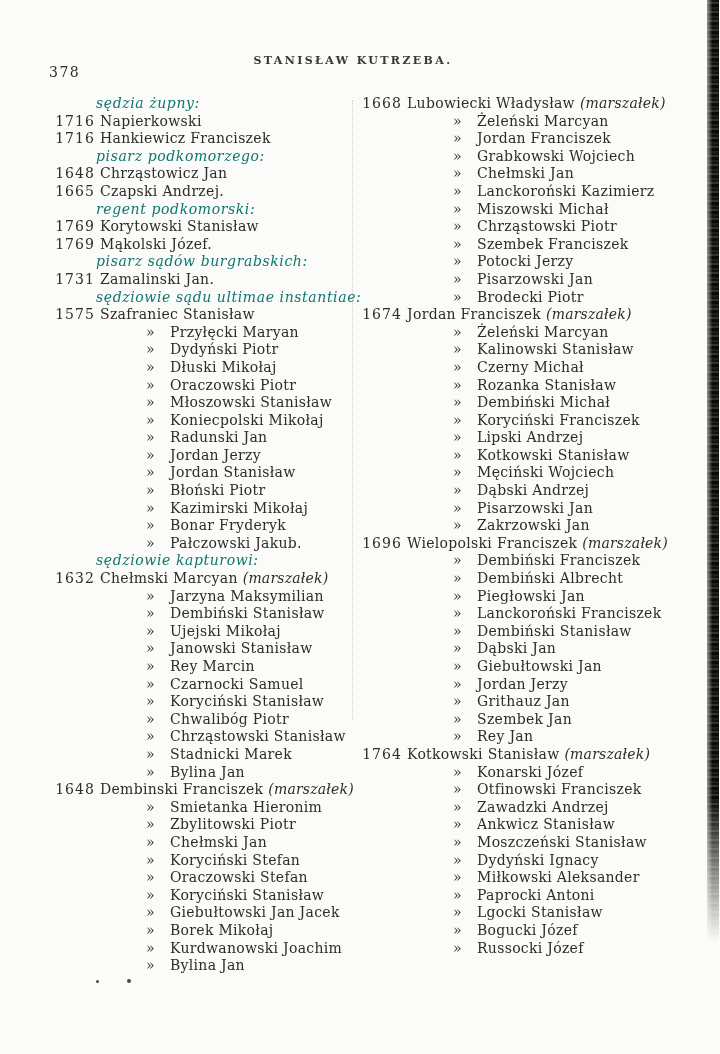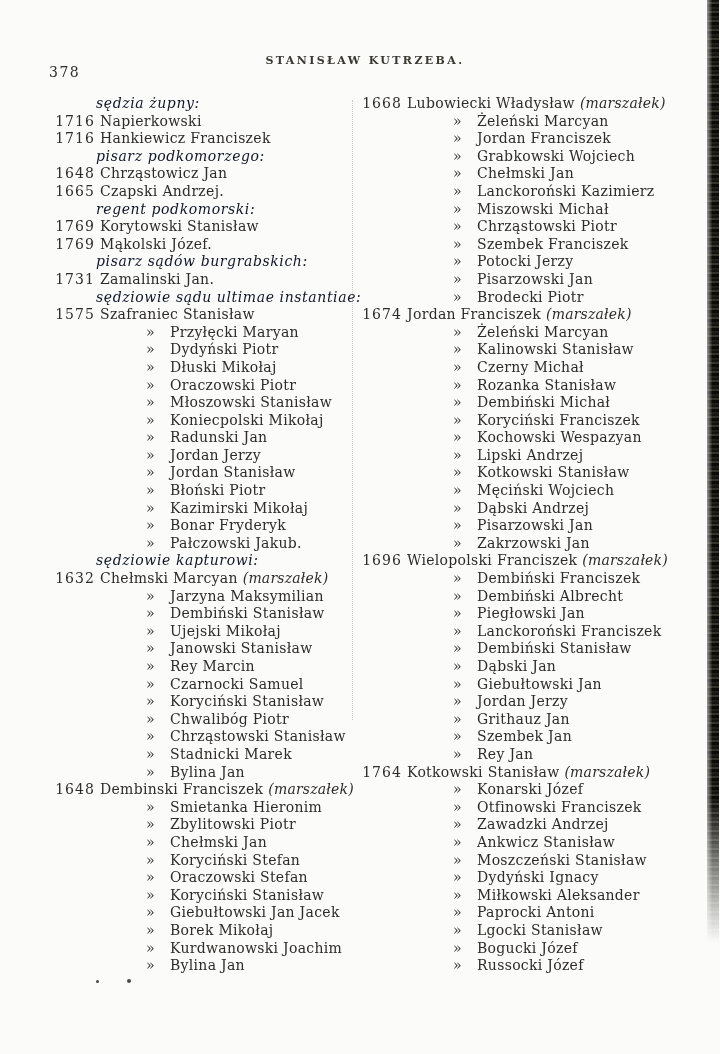--- a/index.html
+++ b/index.html
@@ -9,34 +9,34 @@
   body{
     width:720px;height:1054px;position:relative;overflow:hidden;
     background:var(--paper);color:var(--ink);
     font-family:"DejaVu Serif","Liberation Serif",serif;
   }
   .page-number{
     position:absolute;left:49px;top:64px;font-size:14px;letter-spacing:1.5px;
   }
   .running-header{
     position:absolute;top:54px;left:0;width:706px;text-align:center;
-    font-size:11px;font-weight:700;letter-spacing:2.4px;color:#3a3833;padding-left:12px;
+    font-size:11px;font-weight:700;letter-spacing:2.4px;color:#3a3833;
   }
   .col{position:absolute;top:95px;}
   .col-left{left:50px;width:322px;}
   .col-right{left:357px;width:352px;}
   .line{
     height:17.6px;line-height:17.6px;font-size:14px;white-space:nowrap;
     letter-spacing:0.3px;
   }
   .line .year{display:inline-block;width:50px;letter-spacing:1px;text-align:center;}
   .line .mark{display:inline-block;margin-left:96px;width:24px;color:#3a3833;}
   .line .heading{
     display:inline-block;margin-left:46px;font-style:italic;
-    letter-spacing:0.6px;color:#0f172a;
+    letter-spacing:0.6px;color:#0f766e;
   }
   .line .marshal{font-style:italic;margin-left:5px;letter-spacing:0.2px;}
   .col-divider{
     position:absolute;left:352px;top:100px;height:620px;width:0;
     border-left:1px dotted var(--rule);opacity:.65;
   }
   .gutter-shadow{
     position:absolute;top:0;right:1px;width:12px;height:952px;
     background:
       linear-gradient(to bottom, rgba(251,251,249,0) 0%, rgba(251,251,249,0) 84%, var(--paper) 99%),
@@ -118,21 +118,20 @@
     <div class="line d"><span class="mark">»</span><span class="name">Potocki Jerzy</span></div>
     <div class="line d"><span class="mark">»</span><span class="name">Pisarzowski Jan</span></div>
     <div class="line d"><span class="mark">»</span><span class="name">Brodecki Piotr</span></div>
     <div class="line y"><span class="year">1674</span><span class="name">Jordan Franciszek</span><span class="marshal">(marszałek)</span></div>
     <div class="line d"><span class="mark">»</span><span class="name">Żeleński Marcyan</span></div>
     <div class="line d"><span class="mark">»</span><span class="name">Kalinowski Stanisław</span></div>
     <div class="line d"><span class="mark">»</span><span class="name">Czerny Michał</span></div>
     <div class="line d"><span class="mark">»</span><span class="name">Rozanka Stanisław</span></div>
     <div class="line d"><span class="mark">»</span><span class="name">Dembiński Michał</span></div>
     <div class="line d"><span class="mark">»</span><span class="name">Koryciński Franciszek</span></div>
-    <div class="line d"><span class="mark">»</span><span class="name">Kochowski Wespazyan</span></div>
     <div class="line d"><span class="mark">»</span><span class="name">Lipski Andrzej</span></div>
     <div class="line d"><span class="mark">»</span><span class="name">Kotkowski Stanisław</span></div>
     <div class="line d"><span class="mark">»</span><span class="name">Męciński Wojciech</span></div>
     <div class="line d"><span class="mark">»</span><span class="name">Dąbski Andrzej</span></div>
     <div class="line d"><span class="mark">»</span><span class="name">Pisarzowski Jan</span></div>
     <div class="line d"><span class="mark">»</span><span class="name">Zakrzowski Jan</span></div>
     <div class="line y"><span class="year">1696</span><span class="name">Wielopolski Franciszek</span><span class="marshal">(marszałek)</span></div>
     <div class="line d"><span class="mark">»</span><span class="name">Dembiński Franciszek</span></div>
     <div class="line d"><span class="mark">»</span><span class="name">Dembiński Albrecht</span></div>
     <div class="line d"><span class="mark">»</span><span class="name">Piegłowski Jan</span></div>

